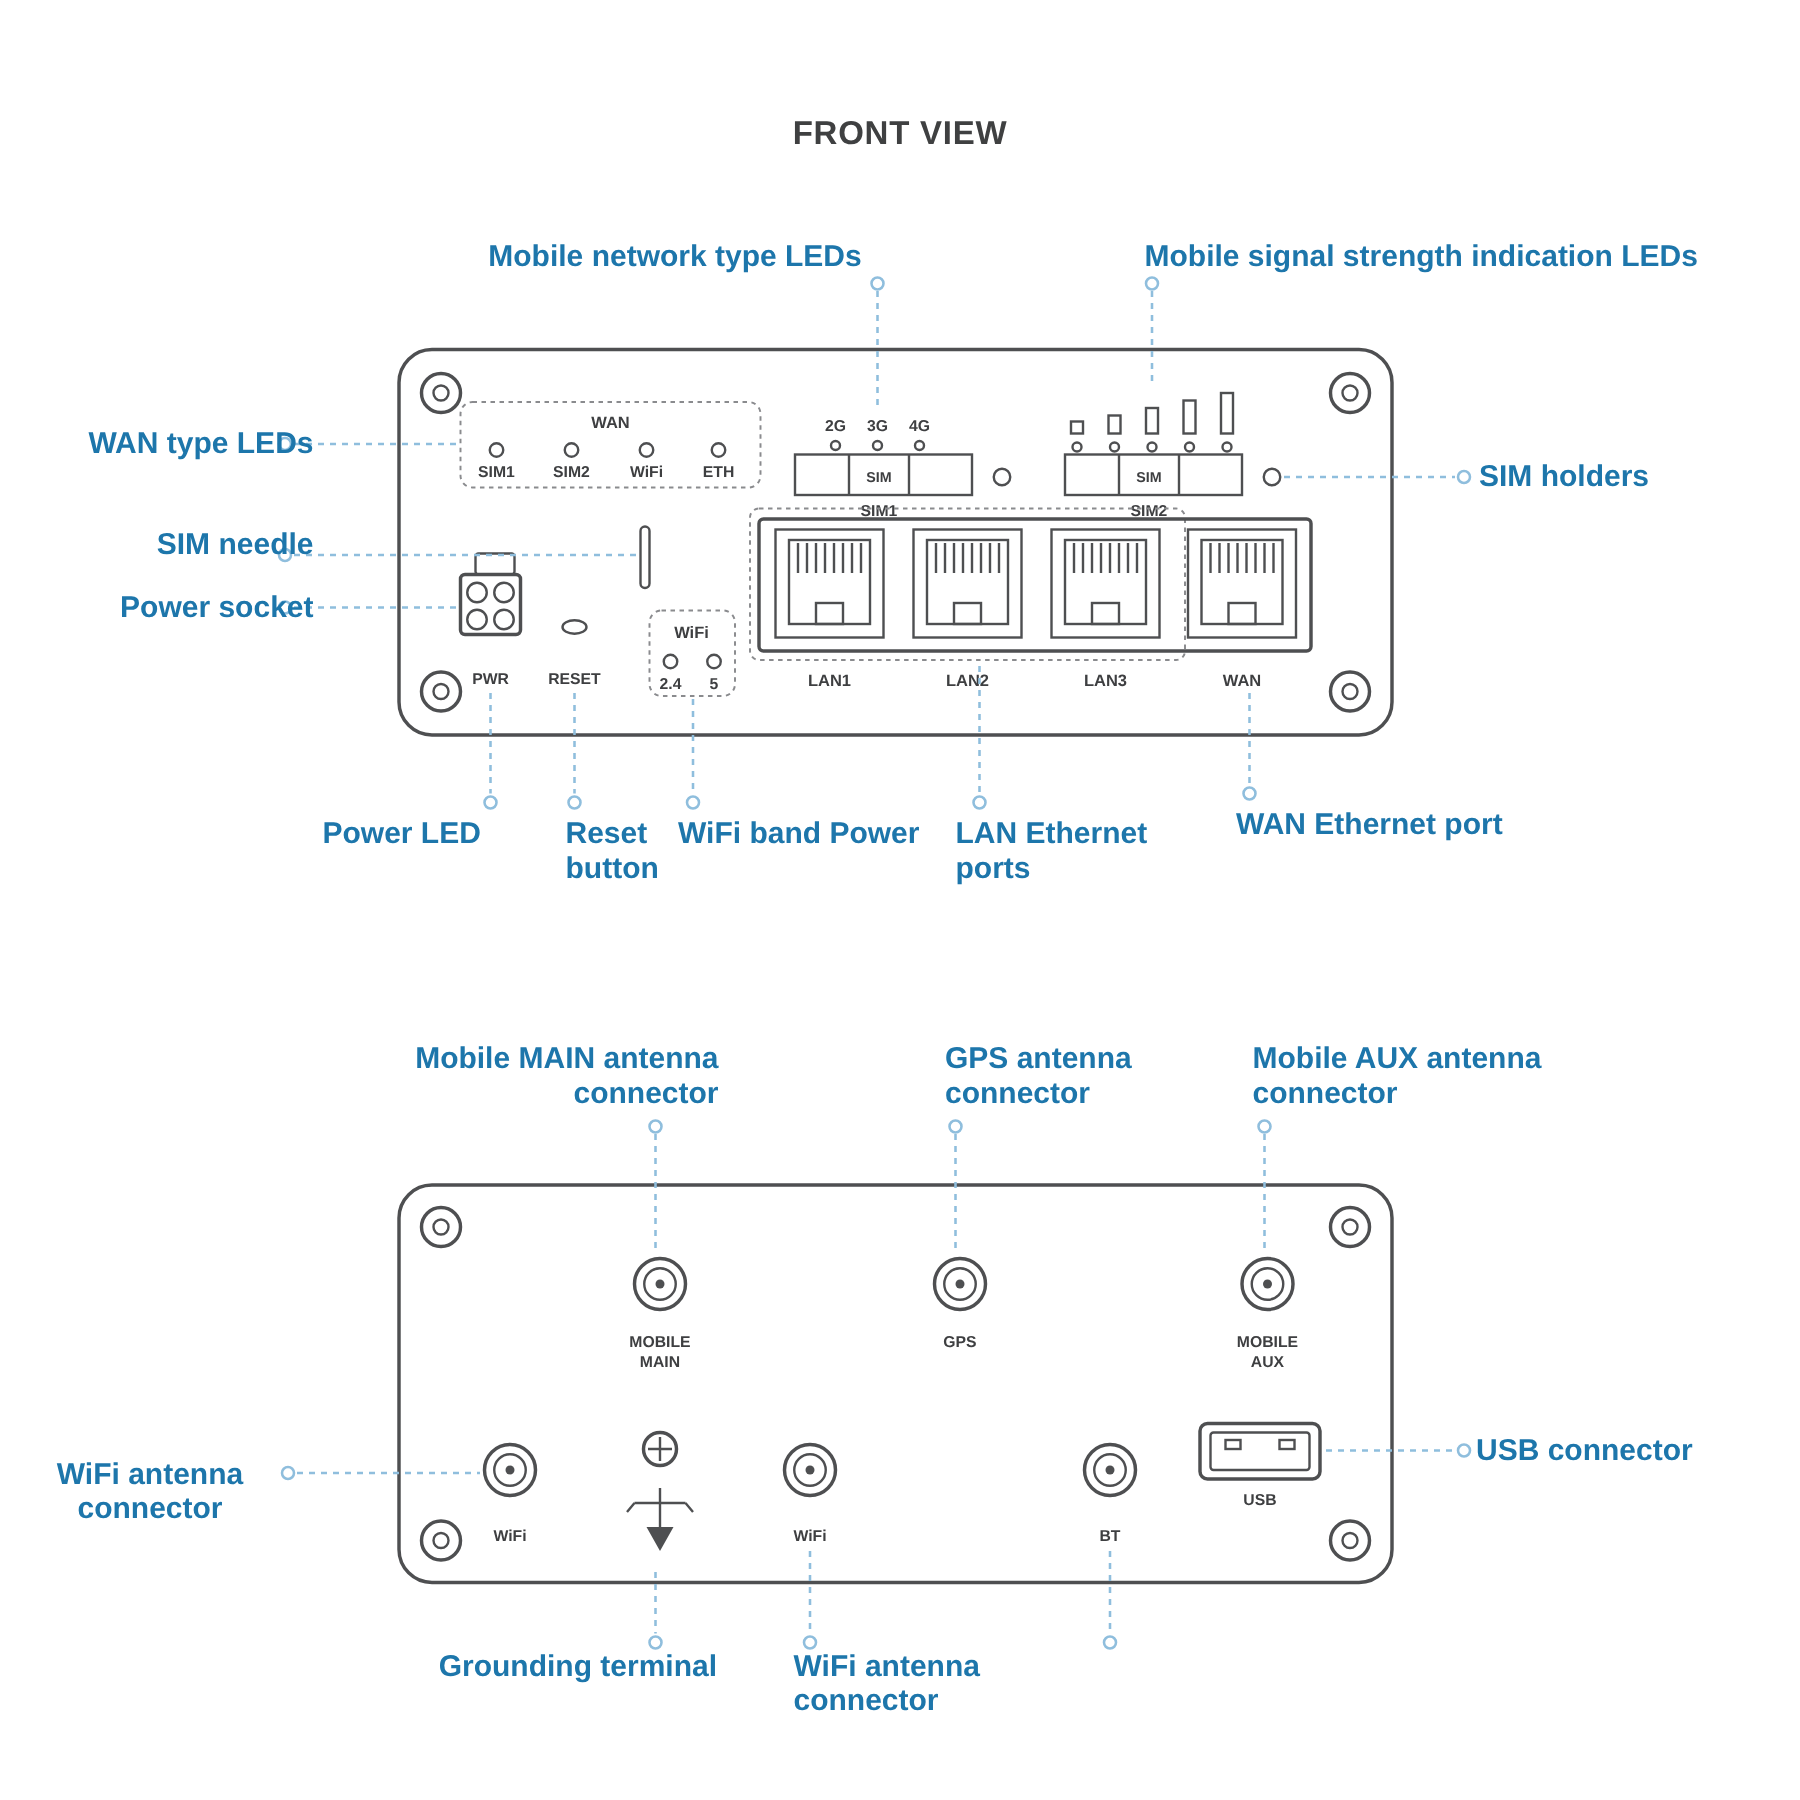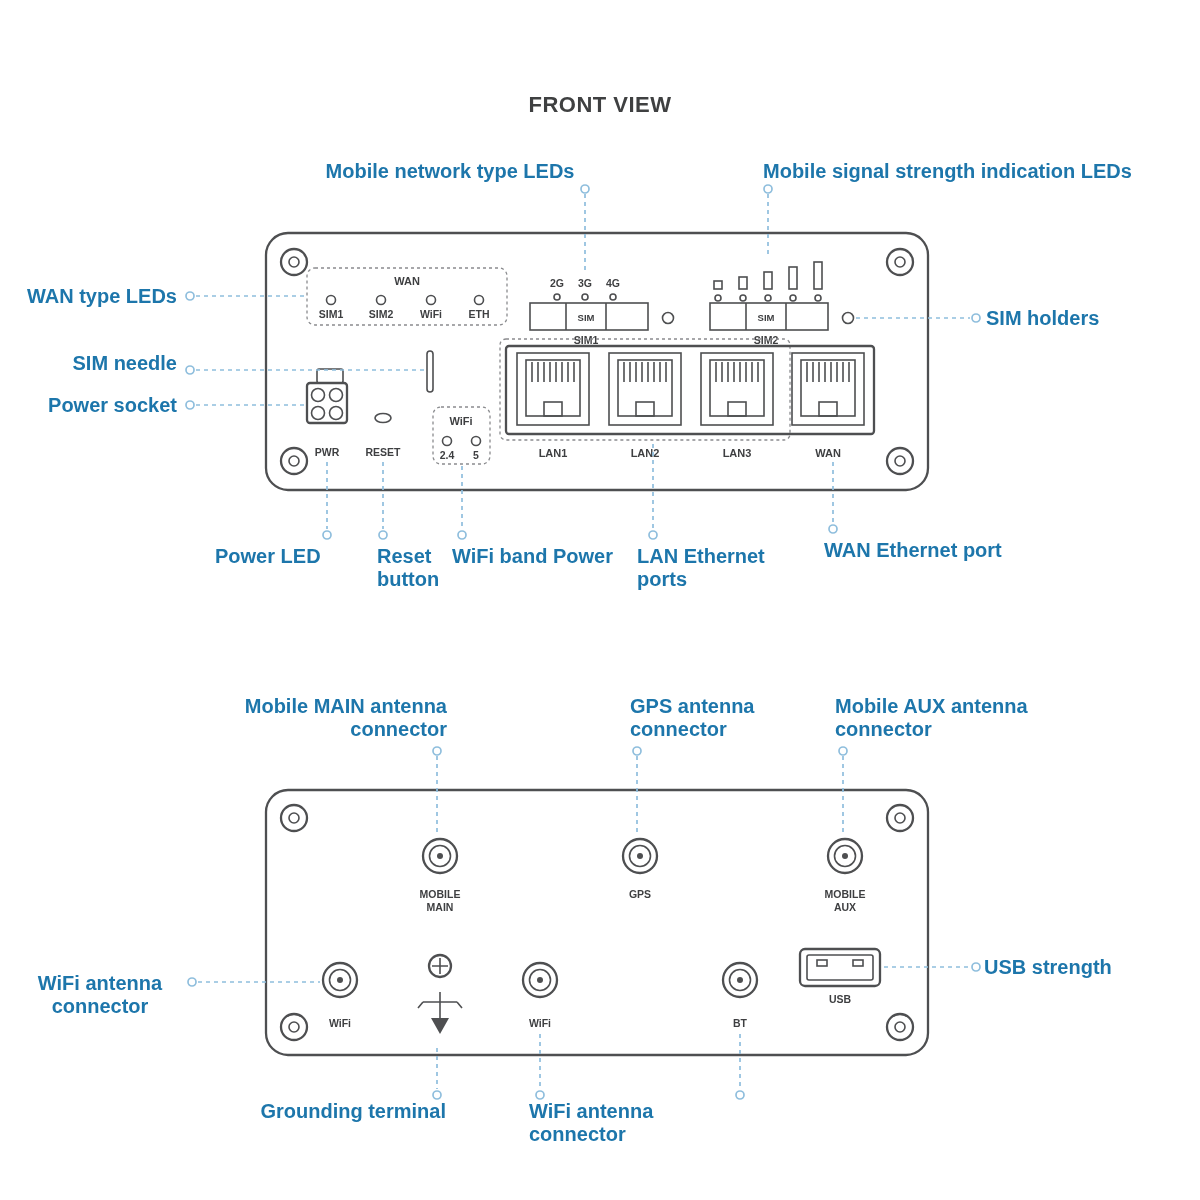--- a/index.html
+++ b/index.html
@@ -1,21 +1,21 @@
 <!DOCTYPE html>
 <html><head>
 <meta charset="utf-8">
 <style>
   html,body{margin:0;padding:0;background:#fff;}
   body{font-family:"Liberation Sans",sans-serif;}
   #canvas{position:relative;width:1200px;height:1200px;background:#fff;overflow:hidden;}
   #scene{position:absolute;left:0;top:0;}
-  .view-title{position:absolute;left:0;width:100%;text-align:center;font-weight:bold;font-size:22px;color:#3f4041;letter-spacing:.5px;margin-top:16px;}
+  .view-title{position:absolute;left:0;width:100%;text-align:center;font-weight:bold;font-size:22px;color:#3f4041;letter-spacing:.5px;}
   .callout{position:absolute;font-weight:bold;font-size:20px;color:#1d76ab;line-height:1.17;}
-  .ta-r{text-align:right;}
+  .ta-r{text-align:right;margin-left:32px;}
   .ta-c{text-align:center;}
   text{font-family:"Liberation Sans",sans-serif;font-weight:bold;fill:#3e3f41;text-anchor:middle;}
   .t11{font-size:11px;}
   .t10{font-size:10.5px;}
   .t9{font-size:9.5px;}
   .dev{stroke:#4e4f51;fill:none;stroke-width:1.6;}
   .dev2{stroke:#4e4f51;fill:none;stroke-width:2.3;}
   .dashbox{stroke:#8a8b8e;fill:none;stroke-dasharray:3 3;stroke-width:1.3;}
   .leader{stroke:#8fbedd;stroke-width:1.7;fill:none;stroke-dasharray:4 4;}
   .dot{fill:#fff;stroke:#8fbedd;stroke-width:1.7;}
@@ -286,17 +286,17 @@
   <div class="callout" style="left:215px;top:545px;width:140px">Power LED</div>
   <div class="callout" style="left:377px;top:545px;width:78px">Reset button</div>
   <div class="callout" style="left:452px;top:545px;width:200px">WiFi band Power</div>
   <div class="callout" style="left:637px;top:545px;width:158px">LAN Ethernet ports</div>
   <div class="callout" style="left:824px;top:539px;width:230px">WAN Ethernet port</div>
 
   <div class="callout ta-r" style="left:205px;top:695px;width:242px">Mobile MAIN antenna connector</div>
   <div class="callout" style="left:630px;top:695px;width:165px">GPS antenna connector</div>
   <div class="callout" style="left:835px;top:695px;width:215px">Mobile AUX antenna connector</div>
   <div class="callout ta-c" style="left:22px;top:972px;width:156px">WiFi antenna connector</div>
-  <div class="callout" style="left:984px;top:956px;width:210px">USB strength</div>
+  <div class="callout" style="left:984px;top:956px;width:210px">USB connector</div>
   <div class="callout ta-r" style="left:230px;top:1100px;width:216px">Grounding terminal</div>
   <div class="callout" style="left:529px;top:1100px;width:158px">WiFi antenna connector</div>
 
 </div>
 
 </body></html>

